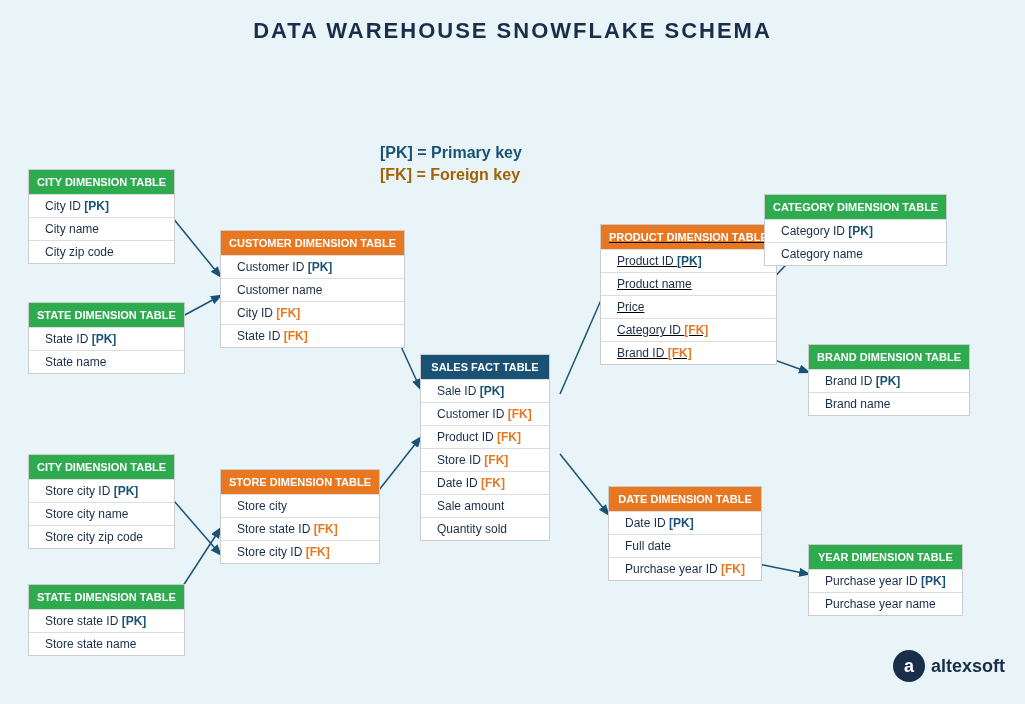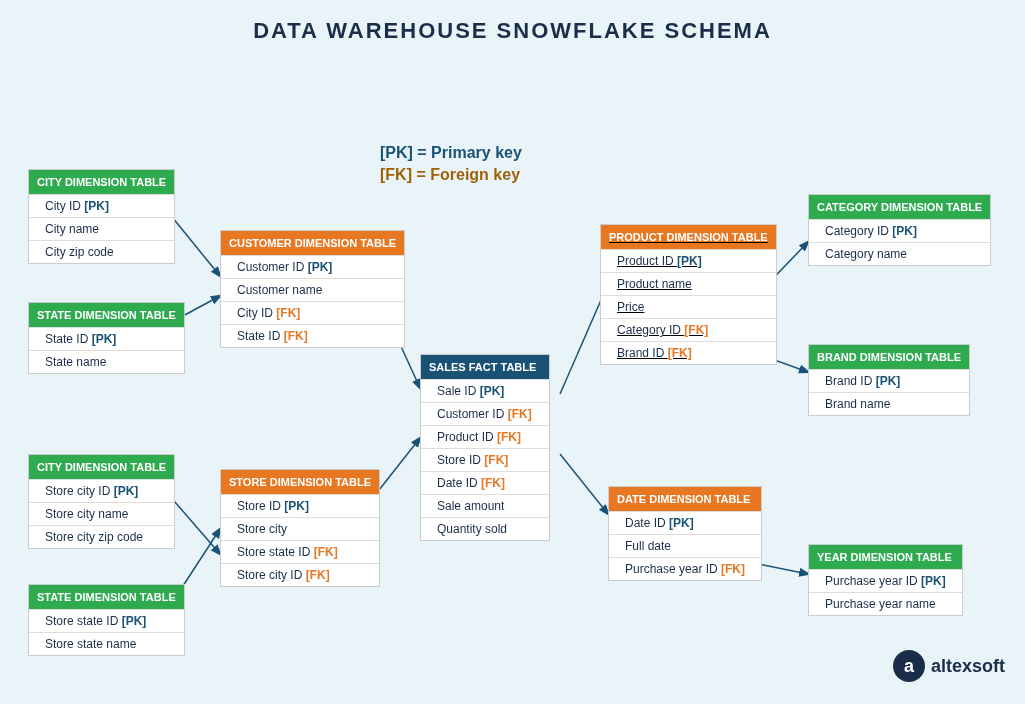--- a/index.html
+++ b/index.html
@@ -32,20 +32,21 @@
       position: absolute;
       border: 1.5px solid #ccc;
       background: white;
       min-width: 130px;
       font-size: 12px;
     }
 
     .db-table .table-header {
       color: white;
       font-weight: bold;
+      text-align: center;
       padding: 5px 8px;
       font-size: 11px;
       line-height: 1.3;
     }
 
     .db-table .table-header.green { background: #2eaa4f; }
     .db-table .table-header.orange { background: #e87722; }
     .db-table .table-header.blue { background: #1a5276; }
 
     .db-table .table-row {
@@ -170,21 +171,20 @@
         <div class="table-row">Store city name</div>
         <div class="table-row">Store city zip code</div>
       </div>
       <div class="db-table" style="left: 28px; top: 530px;">
         <div class="table-header green">STATE DIMENSION TABLE</div>
         <div class="table-row">Store state ID <span class="pk">[PK]</span></div>
         <div class="table-row">Store state name</div>
       </div>
       <div class="db-table" style="left: 220px; top: 415px;">
         <div class="table-header orange">STORE DIMENSION TABLE</div>
-        <div class="table-row">Store ID <span class="pk">[PK]</span></div>
         <div class="table-row">Store city</div>
         <div class="table-row">Store state ID <span class="fk">[FK]</span></div>
         <div class="table-row">Store city ID <span class="fk">[FK]</span></div>
       </div>
       <div class="db-table" style="left: 420px; top: 300px;">
         <div class="table-header blue">SALES FACT TABLE</div>
         <div class="table-row">Sale ID <span class="pk">[PK]</span></div>
         <div class="table-row">Customer ID <span class="fk">[FK]</span></div>
         <div class="table-row">Product ID <span class="fk">[FK]</span></div>
         <div class="table-row">Store ID <span class="fk">[FK]</span></div>
@@ -193,21 +193,21 @@
         <div class="table-row">Quantity sold</div>
       </div>
       <div class="db-table" style="left: 600px; top: 170px; text-decoration: underline;">
         <div class="table-header orange">PRODUCT DIMENSION TABLE</div>
         <div class="table-row">Product ID <span class="pk">[PK]</span></div>
         <div class="table-row">Product name</div>
         <div class="table-row">Price</div>
         <div class="table-row">Category ID <span class="fk">[FK]</span></div>
         <div class="table-row">Brand ID <span class="fk">[FK]</span></div>
       </div>
-      <div class="db-table" style="left: 808px; top: 140px;">
+      <div class="db-table" style="left: 764px; top: 140px;">
         <div class="table-header green">CATEGORY DIMENSION TABLE</div>
         <div class="table-row">Category ID <span class="pk">[PK]</span></div>
         <div class="table-row">Category name</div>
       </div>
       <div class="db-table" style="left: 808px; top: 290px;">
         <div class="table-header green">BRAND DIMENSION TABLE</div>
         <div class="table-row">Brand ID <span class="pk">[PK]</span></div>
         <div class="table-row">Brand name</div>
       </div>
       <div class="db-table" style="left: 608px; top: 432px;">

